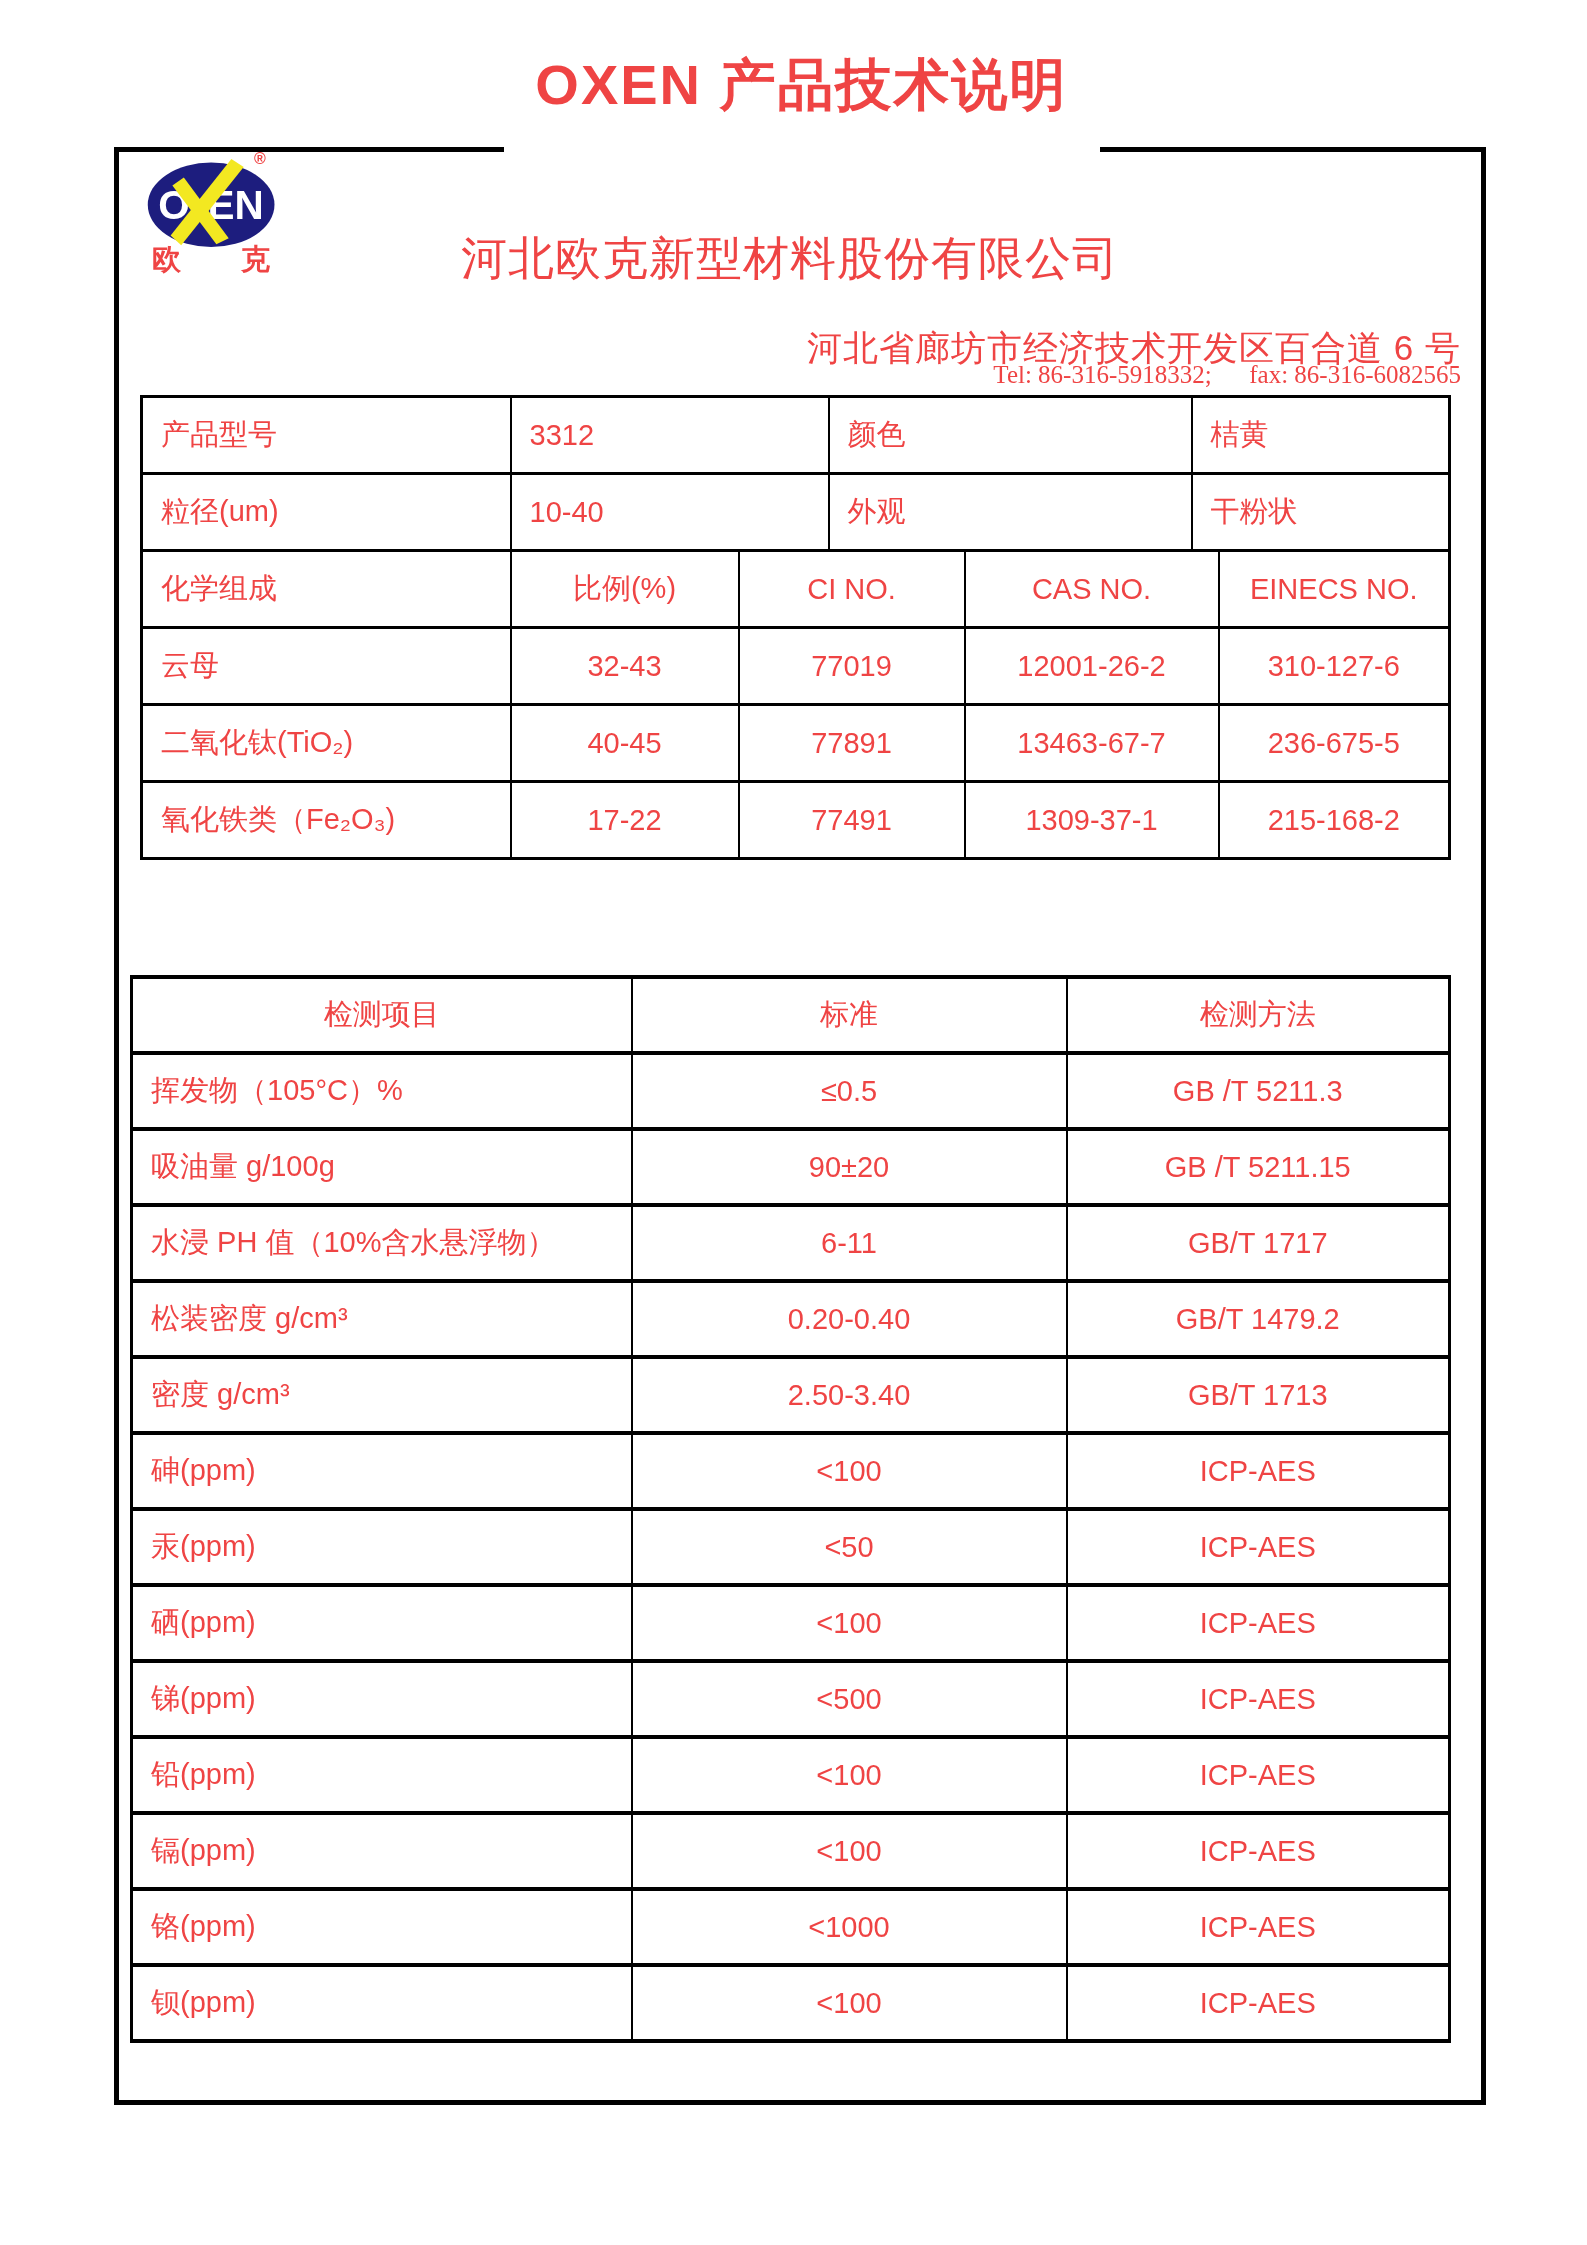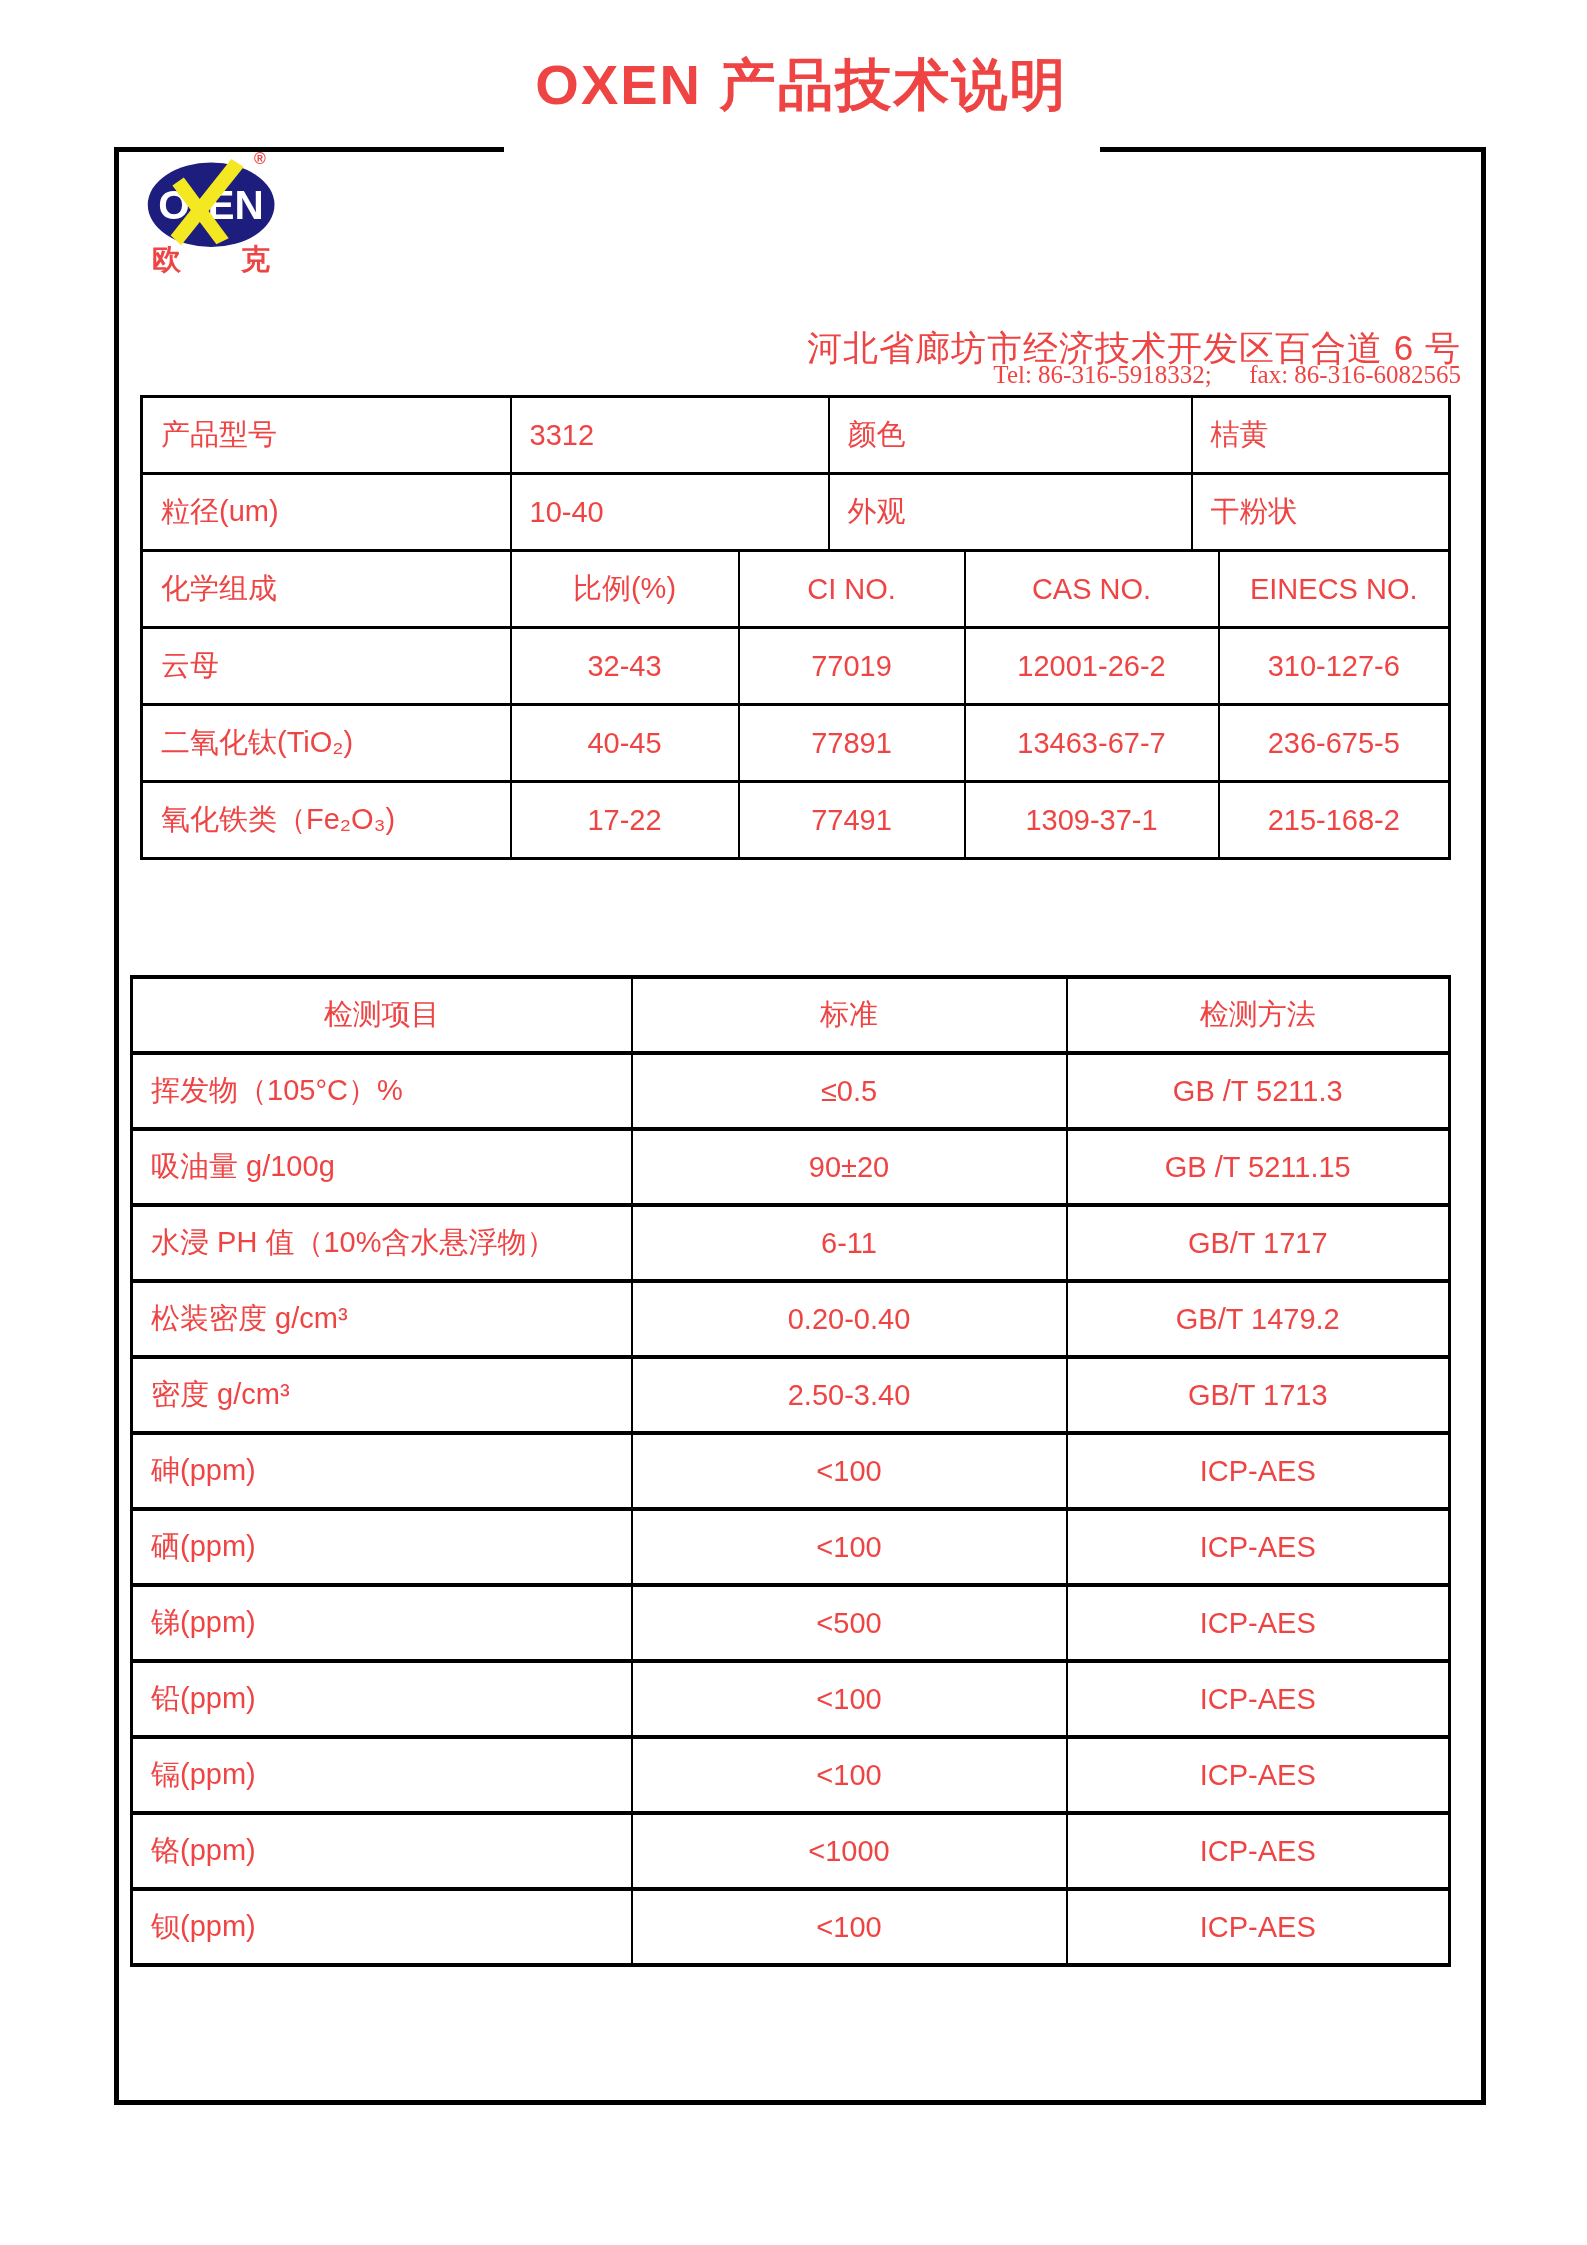--- a/index.html
+++ b/index.html
@@ -91,20 +91,21 @@
     <text x="70" y="70" font-family="Liberation Sans, sans-serif" font-size="46" font-weight="bold" fill="#ffffff">EN</text>
     <polygon points="97,2 111,11 40,100 28,89" fill="#f3e821"></polygon>
     <polygon points="30,32 43,23 94,92 80,99" fill="#f3e821"></polygon>
   </svg>
   <span class="logo-reg">®</span>
   <div class="logo-cn">
     <span>欧</span>
     <span>克</span>
   </div>
 
+  <div class="company">河北欧克新型材料股份有限公司</div>
   <div class="addr1">河北省廊坊市经济技术开发区百合道 6 号</div>
   <div class="addr2">Tel: 86-316-5918332;      fax: 86-316-6082565</div>
 
   <div class="tbl-wrap1">
     <table class="t1a">
       <colgroup>
           <col style="width:369px">
           <col style="width:318px">
           <col style="width:363px">
           <col style="width:258px">
@@ -201,20 +202,25 @@
           <td class="cell left">密度 g/cm³</td>
           <td class="cell center">2.50-3.40</td>
           <td class="cell center">GB/T 1713</td>
         </tr>
         <tr>
           <td class="cell left">砷(ppm)</td>
           <td class="cell center">&lt;100</td>
           <td class="cell center">ICP-AES</td>
         </tr>
         <tr>
+          <td class="cell left">汞(ppm)</td>
+          <td class="cell center">&lt;50</td>
+          <td class="cell center">ICP-AES</td>
+        </tr>
+        <tr>
           <td class="cell left">硒(ppm)</td>
           <td class="cell center">&lt;100</td>
           <td class="cell center">ICP-AES</td>
         </tr>
         <tr>
           <td class="cell left">锑(ppm)</td>
           <td class="cell center">&lt;500</td>
           <td class="cell center">ICP-AES</td>
         </tr>
         <tr>

